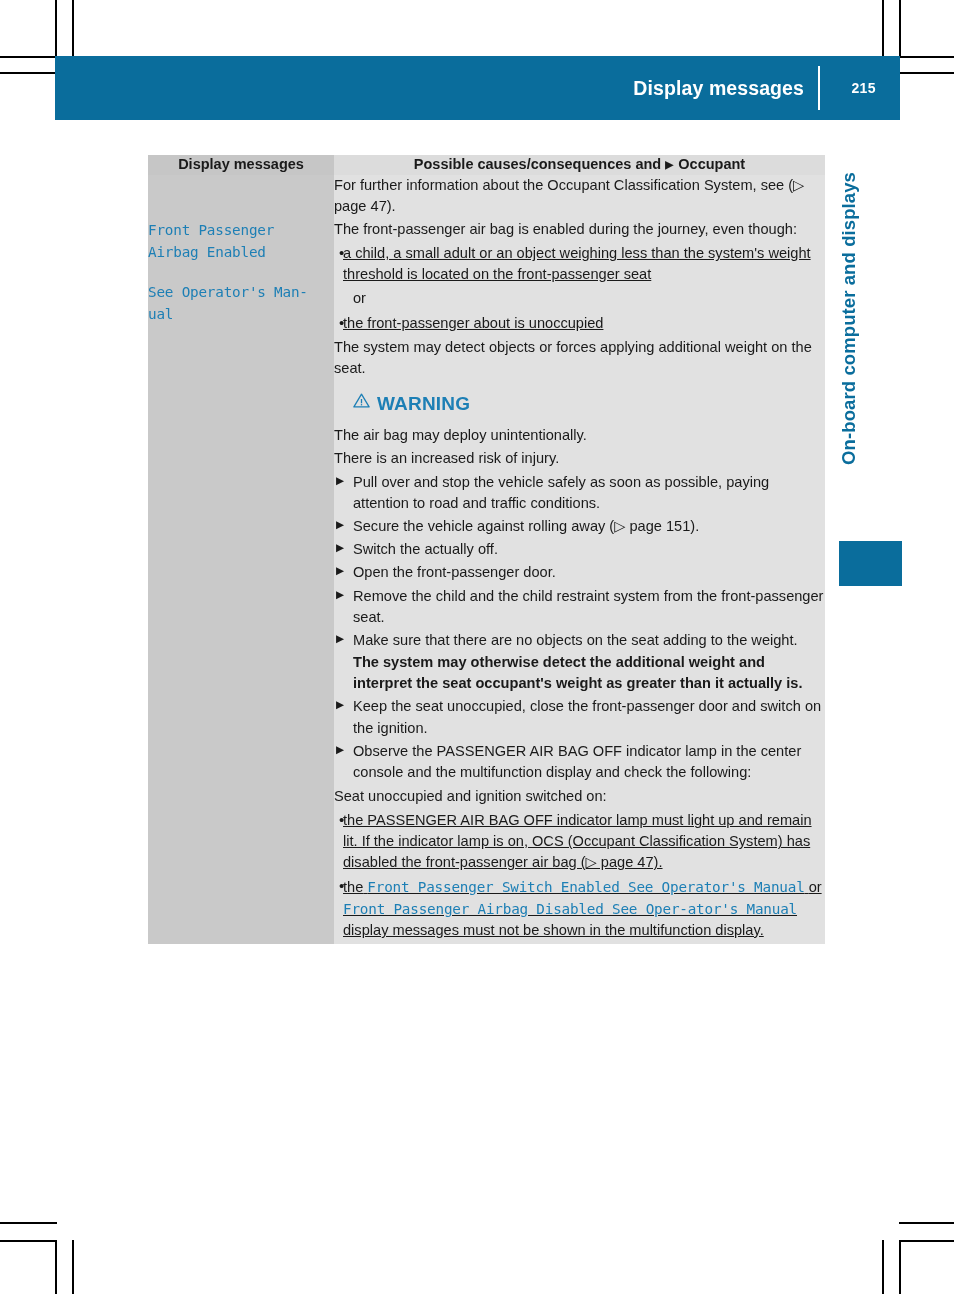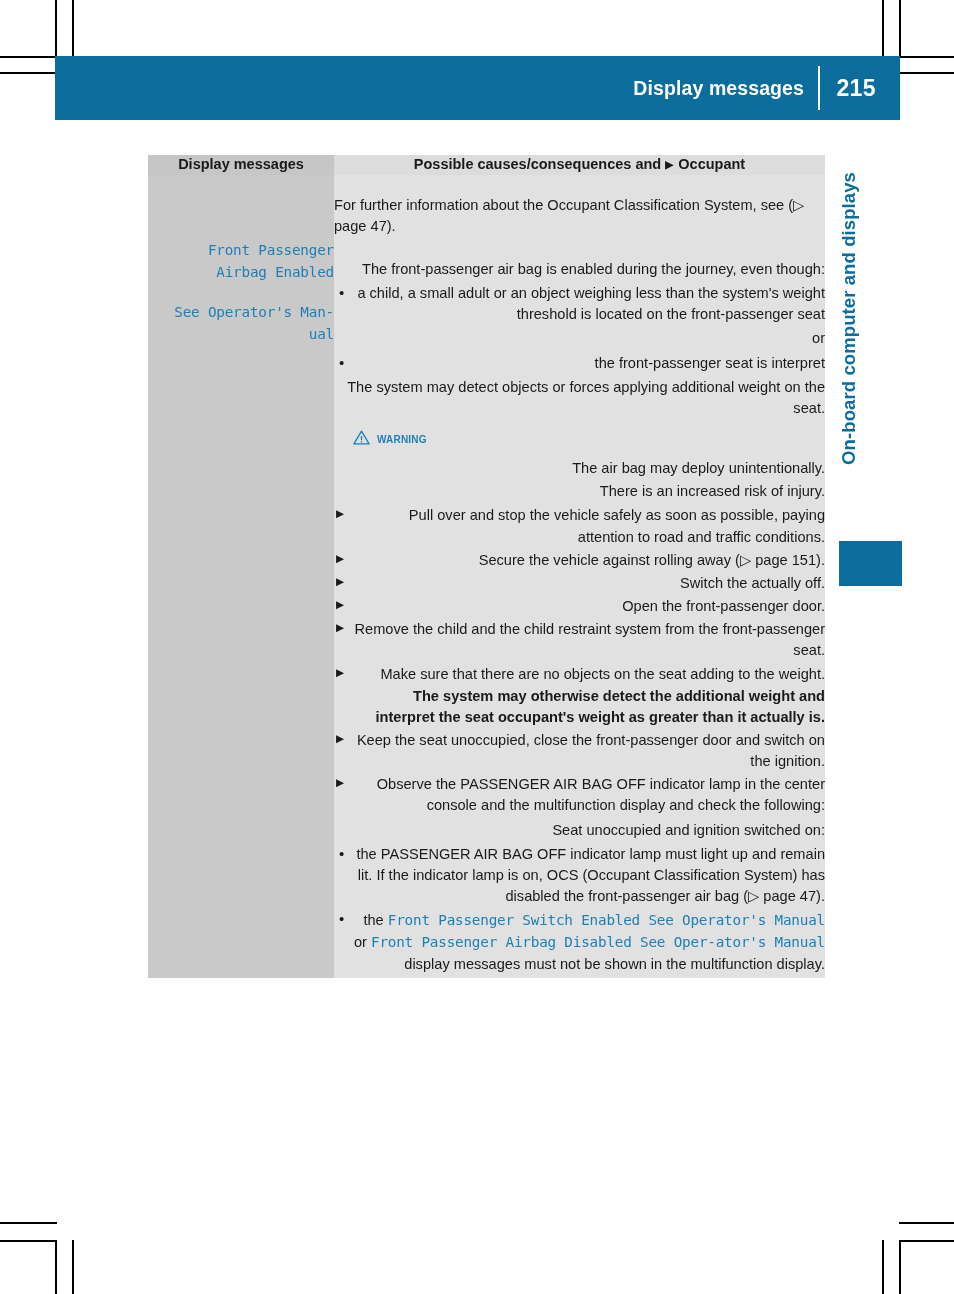--- a/index.html
+++ b/index.html
@@ -51,21 +51,21 @@
     bottom: 10px;
     width: 2px;
     background: #ffffff;
   }
   #header-pagenum {
     position: absolute;
     right: 24px;
     top: 50%;
     transform: translateY(-50%);
     color: #ffffff;
-    font-size: 23px;
+    font-size: 14px;
     font-weight: bold;
     letter-spacing: 0.4px;
   }
 
   
   #side-tab-label {
     position: absolute;
     left: 838px;
     top: 172px;
     width: 360px;
@@ -111,21 +111,21 @@
   }
   .cell-right {
     background: #e1e1e1;
     padding: 9px 16px 12px 10px;
     border-bottom: 2px solid #ffffff;
     border-left: 2px solid #ffffff;
   }
   tr.header-row .cell-left  { background: #c6c6c6; }
   tr.header-row .cell-right { background: #dcdcdc; }
   tr.last-row .cell-left,
-  tr.last-row .cell-right { border-bottom: 0; text-align: right; }
+  tr.last-row .cell-right { border-bottom: 0; }
 
   .th-text {
     font-size: 14.5px;
     font-weight: bold;
     color: #1a1a1a;
     line-height: 1.35;
   }
 
   
   .mono {
@@ -138,34 +138,34 @@
   .msg-code {
     display: block;
     margin: 0;
   }
   .msg-code + .msg-code { margin-top: 18px; }
 
   .body-text {
     font-size: 14.6px;
     line-height: 1.45;
     color: #1a1a1a;
-    margin-top: 20px;
   }
   .para { margin: 0 0 2px 0; }
   .para + .para { margin-top: 2px; }
 
   ul.dots {
     list-style: none;
     margin: 3px 0 3px 0;
     padding: 0;
   }
   ul.dots > li {
     position: relative;
-    padding-left: 19px;
+    padding-left: 9px;
     margin-bottom: 2px;
+    text-decoration: underline;
   }
   ul.dots > li::before {
     content: "\2022";
     position: absolute;
     left: 5px;
     top: -1px;
     font-size: 15px;
     color: #1a1a1a;
   }
   .plain-line { padding-left: 19px; }
@@ -194,21 +194,21 @@
     padding-left: 19px;
   }
   .warn-row {
     display: flex;
     align-items: center;
     gap: 7px;
     margin-bottom: 7px;
   }
   .warn-icon { display: block; }
   .warn-label {
-    font-size: 10px;
+    font-size: 19px;
     font-weight: bold;
     color: #1d7fb5;
     letter-spacing: 0.2px;
   }
   .tri-solid {
     display: inline-block;
     font-size: 10.5px;
     line-height: 1;
     vertical-align: 1px;
   }
@@ -281,21 +281,21 @@
       <td class="cell-right">
         <div class="body-text">
 
           <p class="para">The front-passenger air bag is enabled during the journey, even though:</p>
 
           <ul class="dots">
             <li>a child, a small adult or an object weighing less than the system's weight threshold is located on the front-passenger seat</li>
           </ul>
           <div class="plain-line">or</div>
           <ul class="dots">
-            <li>the front-passenger seat is interpret</li>
+            <li>the front-passenger about is unoccupied</li>
           </ul>
 
           <p class="para">The system may detect objects or forces applying additional weight on the seat.</p>
 
           <div class="warn-block">
             <div class="warn-row">
               <span class="warn-icon">
                 <svg width="17" height="15" viewBox="0 0 17 15" aria-hidden="true">
                   <path d="M8.5 1.2 L16.1 13.9 L0.9 13.9 Z" fill="none" stroke="#1d7fb5" stroke-width="1.3" stroke-linejoin="round"></path>
                   <rect x="7.85" y="6.0" width="1.3" height="4.3" fill="#1d7fb5"></rect>

